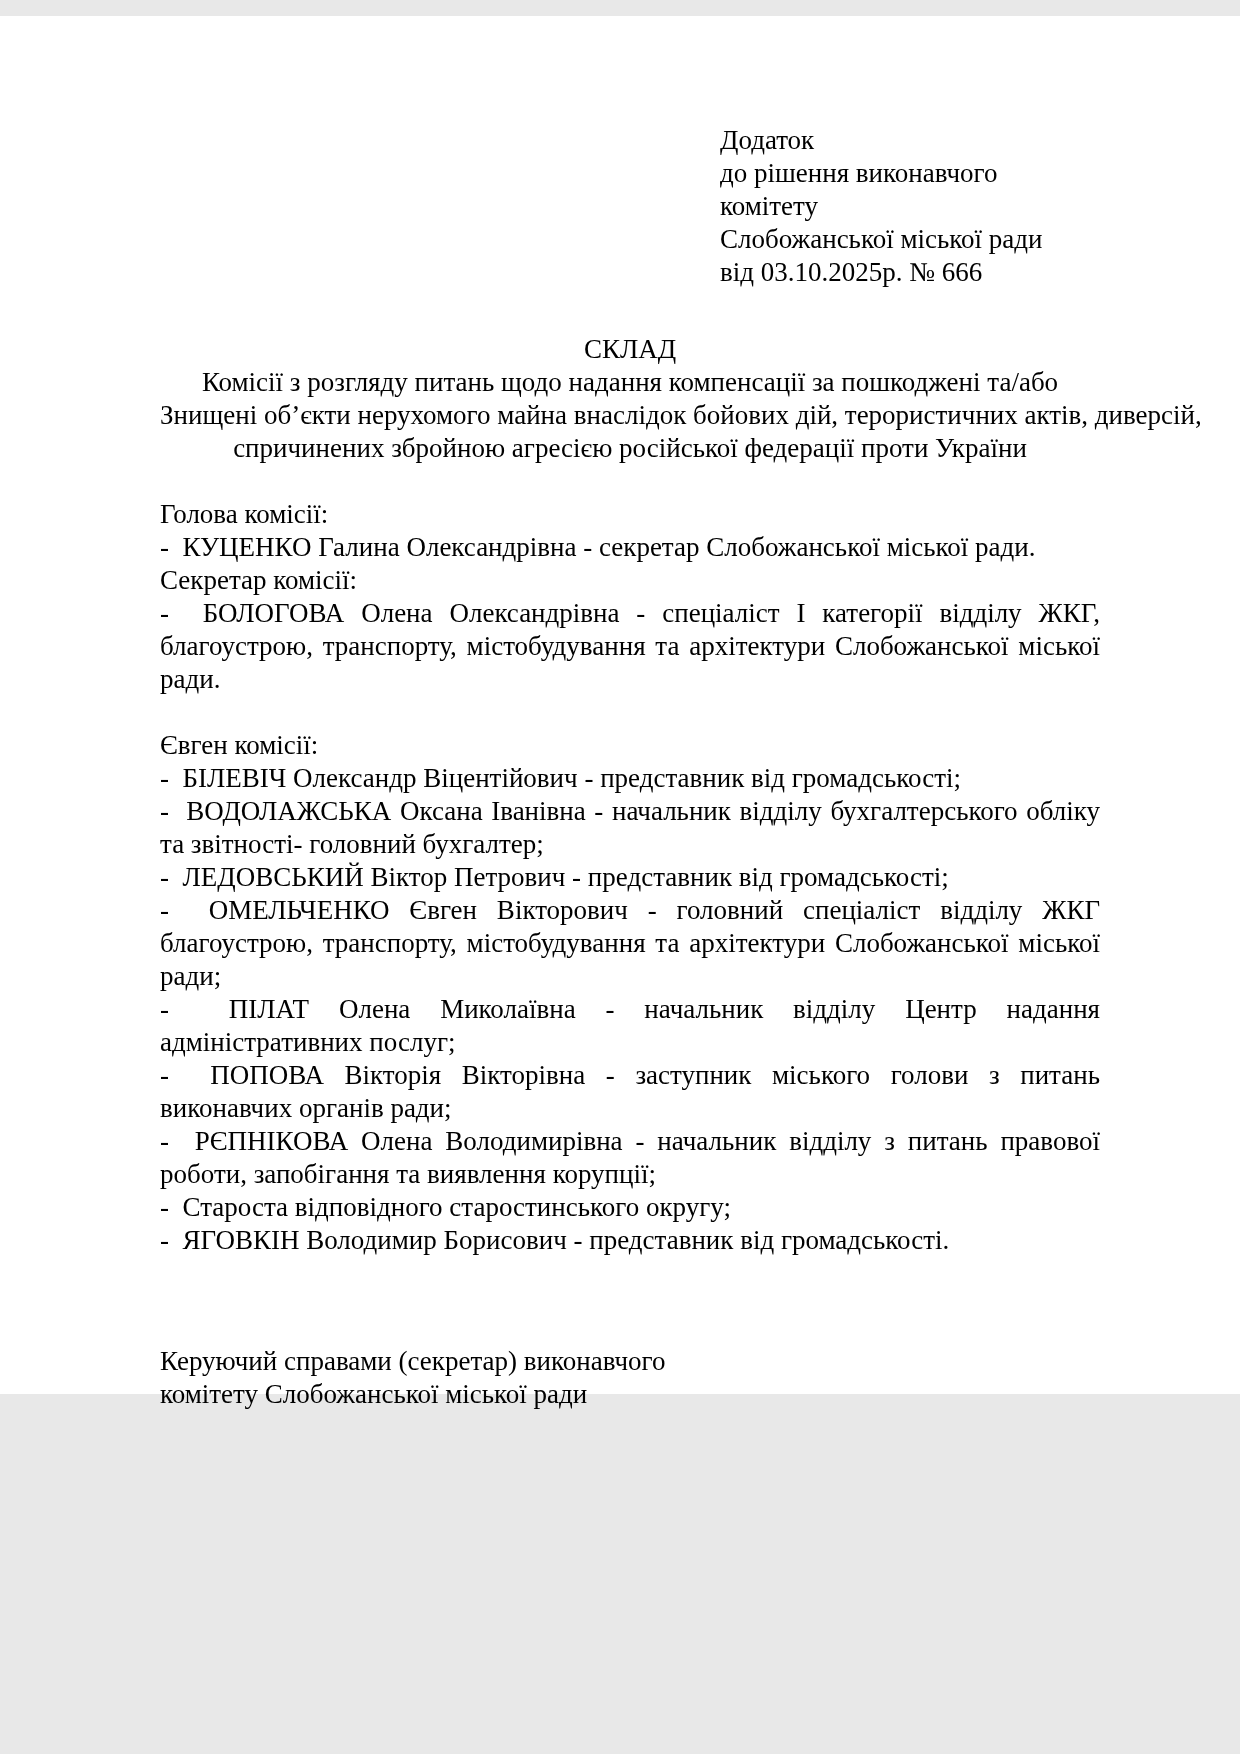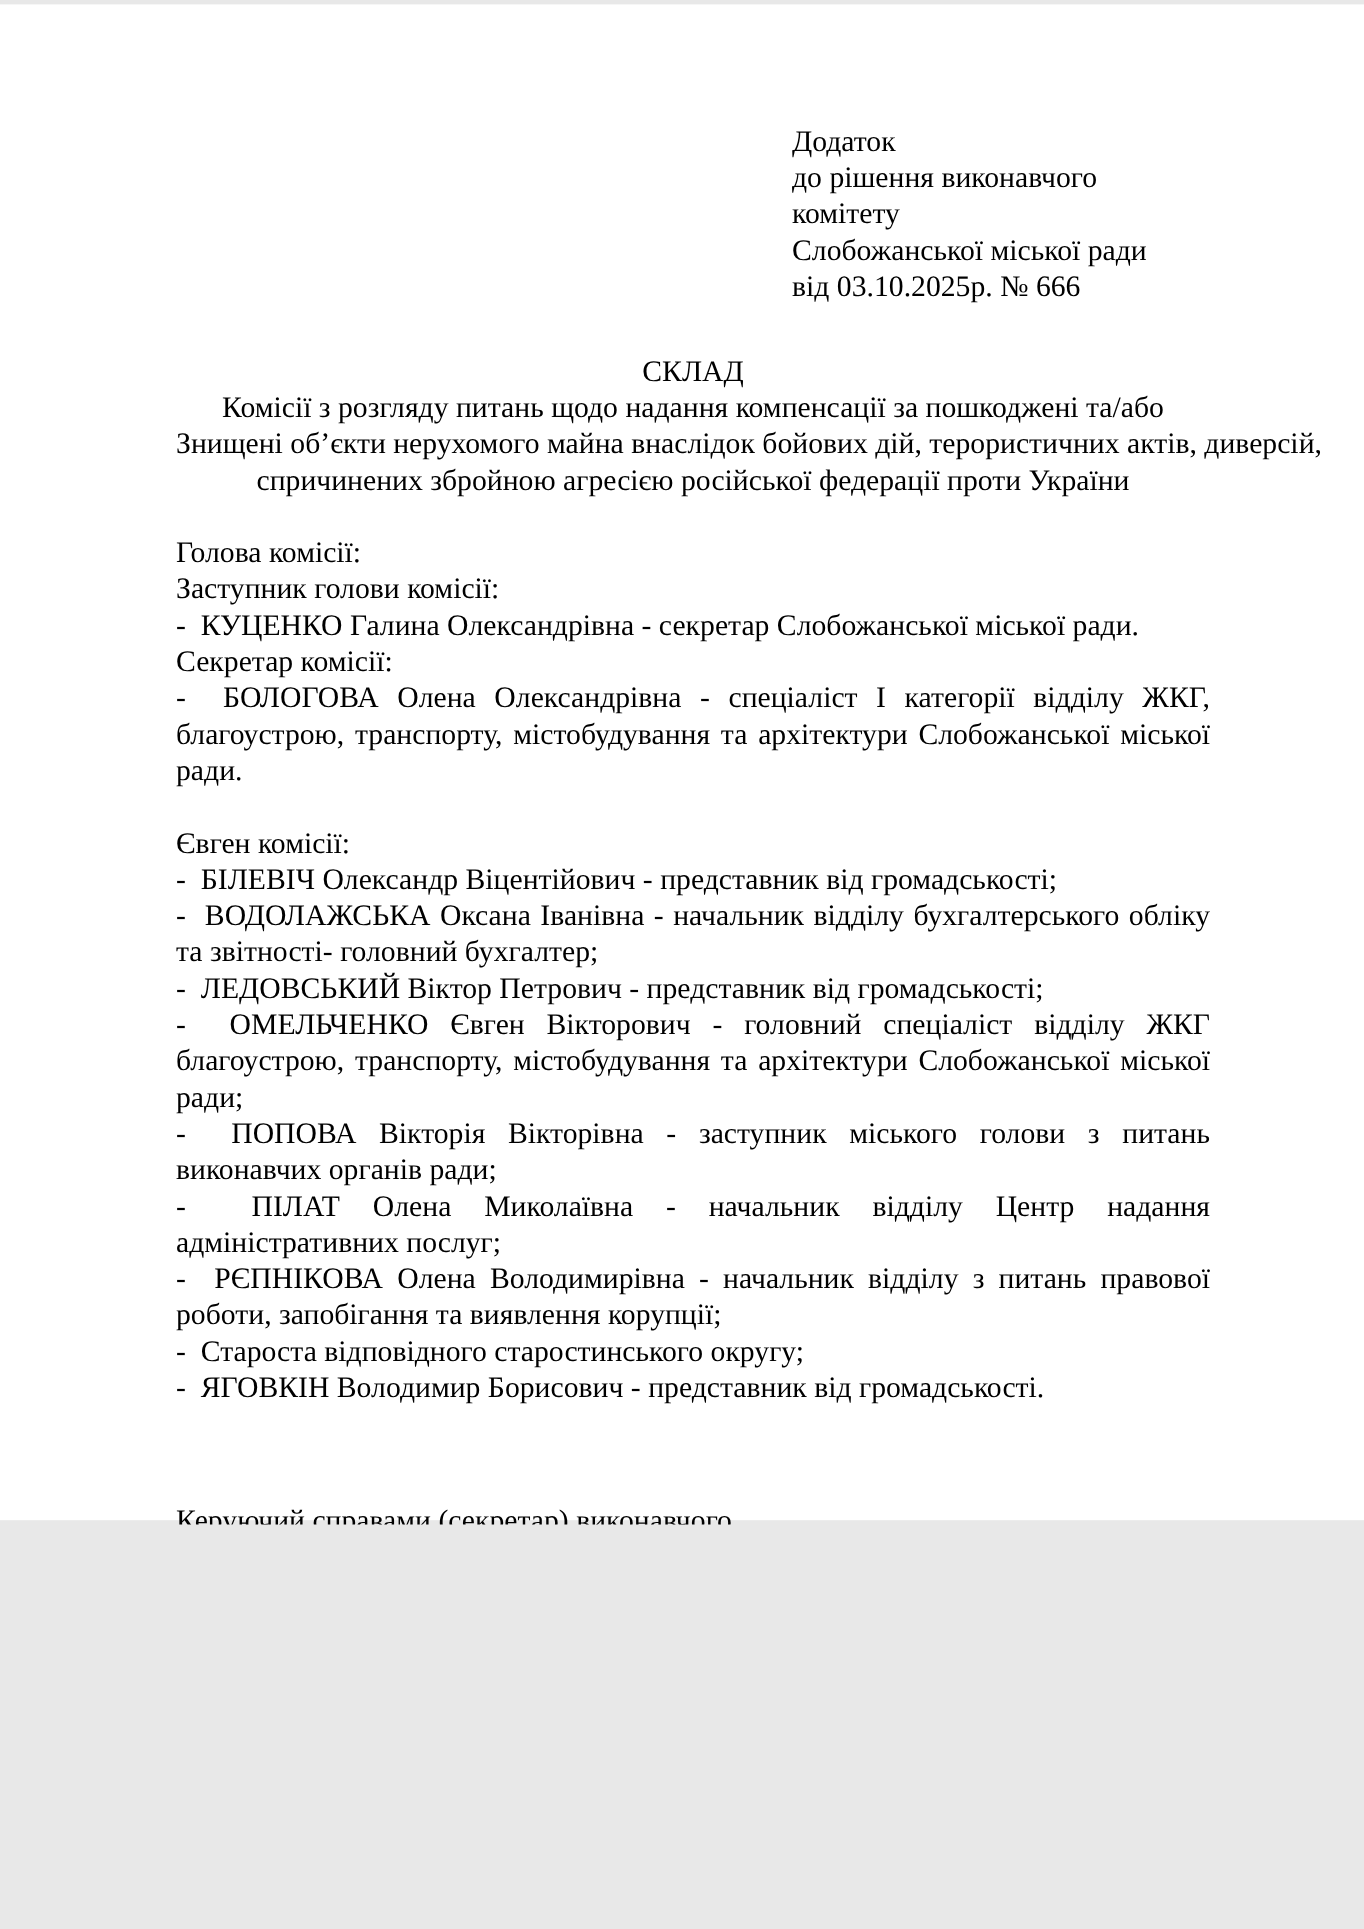--- a/index.html
+++ b/index.html
@@ -4,21 +4,21 @@
 <style>
   html, body {
     margin: 0;
     padding: 0;
     background: #e8e8e8;
   }
   .page {
     position: relative;
     width: 1240px;
     height: 1378px;
-    margin: 4px auto;
+    margin: 16px auto;
     background: #ffffff;
     box-sizing: border-box;
     padding: 108px 140px 12px 160px;
     font-family: "Liberation Serif", "DejaVu Serif", serif;
     font-size: 27px;
     line-height: 33px;
     color: #000000;
   }
   p { margin: 0; }
 
@@ -69,31 +69,30 @@
 
   <div class="title-block">
     <p class="tline">СКЛАД</p>
     <p class="tline">Комісії з розгляду питань щодо надання компенсації за пошкоджені та/або</p>
     <p class="tline">Знищені об’єкти нерухомого майна внаслідок бойових дій, терористичних актів, диверсій,</p>
     <p class="tline">спричинених збройною агресією російської федерації проти України</p>
   </div>
 
   <div class="body-block">
     <p>Голова комісії:</p>
-    <p>Заступник голови комісії:</p>
     <p>-&nbsp;&nbsp;КУЦЕНКО Галина Олександрівна - секретар Слобожанської міської ради.</p>
     <p>Секретар комісії:</p>
     <p>-&nbsp;&nbsp;БОЛОГОВА Олена Олександрівна - спеціаліст І категорії відділу ЖКГ, благоустрою, транспорту, містобудування та архітектури Слобожанської міської ради.</p>
     <p class="gap-above">Євген комісії:</p>
     <p>-&nbsp;&nbsp;БІЛЕВІЧ Олександр Віцентійович - представник від громадськості;</p>
     <p>-&nbsp;&nbsp;ВОДОЛАЖСЬКА Оксана Іванівна - начальник відділу бухгалтерського обліку та звітності- головний бухгалтер;</p>
     <p>-&nbsp;&nbsp;ЛЕДОВСЬКИЙ Віктор Петрович - представник від громадськості;</p>
     <p>-&nbsp;&nbsp;ОМЕЛЬЧЕНКО Євген Вікторович - головний спеціаліст відділу ЖКГ благоустрою, транспорту, містобудування та архітектури Слобожанської міської ради;</p>
+    <p>-&nbsp;&nbsp;ПІЛАТ Олена Миколаївна - начальник відділу Центр надання адміністративних послуг;</p>
     <p>-&nbsp;&nbsp;ПОПОВА Вікторія Вікторівна - заступник міського голови з питань виконавчих органів ради;</p>
-    <p>-&nbsp;&nbsp;ПІЛАТ Олена Миколаївна - начальник відділу Центр надання адміністративних послуг;</p>
     <p>-&nbsp;&nbsp;РЄПНІКОВА Олена Володимирівна - начальник відділу з питань правової роботи, запобігання та виявлення корупції;</p>
     <p>-&nbsp;&nbsp;Староста відповідного старостинського округу;</p>
     <p>-&nbsp;&nbsp;ЯГОВКІН Володимир Борисович - представник від громадськості.</p>
   </div>
 
   <div class="signature">
     <div class="sig-left">
       <p>Керуючий справами (секретар) виконавчого</p>
       <p>комітету Слобожанської міської ради</p>
     </div>

